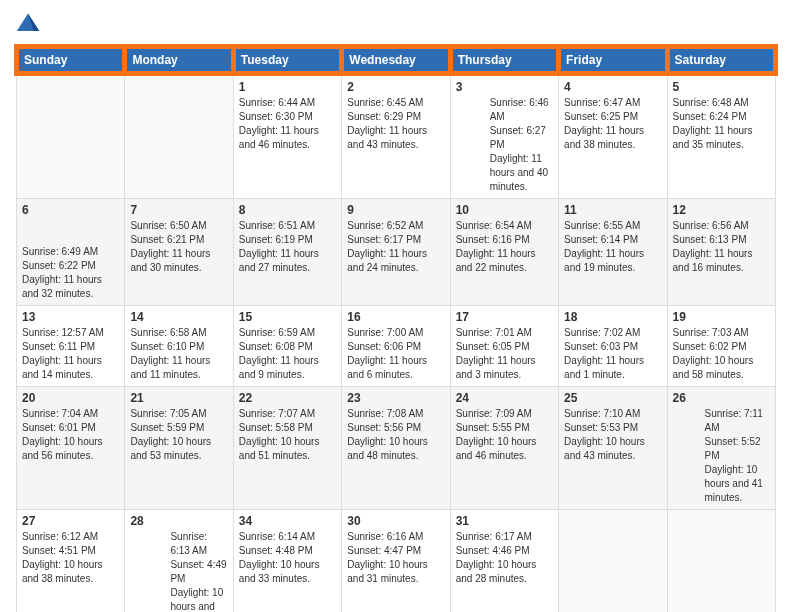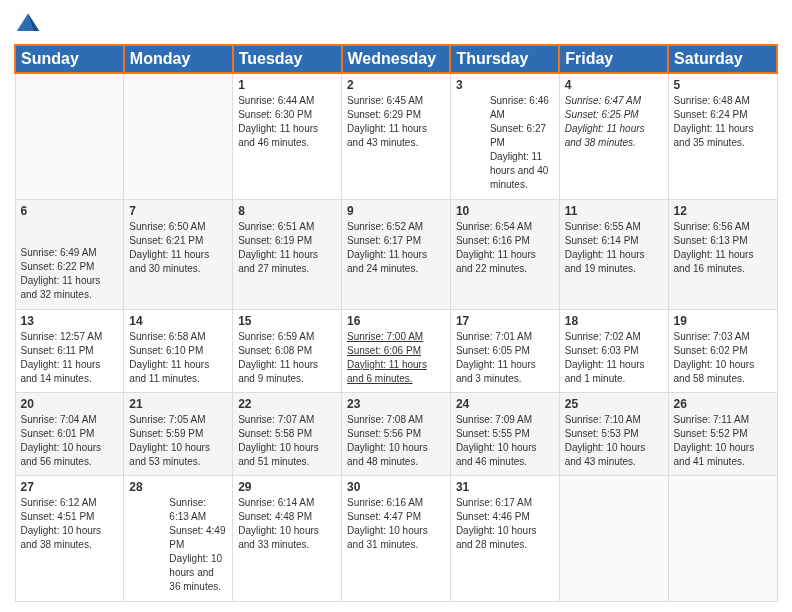--- a/index.html
+++ b/index.html
@@ -58,22 +58,22 @@
       border: 1px solid #ccc;
       border-collapse: collapse;
       width: 100%;
       table-layout: fixed;
     }
     .calendar th {
       background-color: #2e6db4;
       color: #fff;
       text-align: left;
       padding: 4px 5px;
-      font-size: 16px;
-      border: 2px solid #f97316;
+      font-size: 12px;
+      border: 5px solid #f97316;
     }
     .calendar td {
       vertical-align: top;
       padding: 4px 5px;
       font-size: 10px;
       color: #333;
       border: 1px solid #ddd;
       height: 80px;
     }
     .calendar td.empty {
@@ -144,21 +144,21 @@
 Daylight: 11 hours and 43 minutes.</div>
           </td>
           <td>
             <span class="day-num">3</span>
             <div class="day-info" style="white-space: pre-line; margin-left: 34px;">Sunrise: 6:46 AM
 Sunset: 6:27 PM
 Daylight: 11 hours and 40 minutes.</div>
           </td>
           <td>
             <span class="day-num">4</span>
-            <div class="day-info" style="white-space: pre-line; font-style: italic;">Sunrise: 6:47 AM
+            <div class="day-info" style="white-space: pre-line;">Sunrise: 6:47 AM
 Sunset: 6:25 PM
 Daylight: 11 hours and 38 minutes.</div>
           </td>
           <td>
             <span class="day-num">5</span>
             <div class="day-info" style="white-space: pre-line;">Sunrise: 6:48 AM
 Sunset: 6:24 PM
 Daylight: 11 hours and 35 minutes.</div>
           </td>
         </tr>
@@ -220,21 +220,21 @@
 Daylight: 11 hours and 11 minutes.</div>
           </td>
           <td>
             <span class="day-num">15</span>
             <div class="day-info" style="white-space: pre-line;">Sunrise: 6:59 AM
 Sunset: 6:08 PM
 Daylight: 11 hours and 9 minutes.</div>
           </td>
           <td>
             <span class="day-num">16</span>
-            <div class="day-info" style="white-space: pre-line; text-decoration: underline;">Sunrise: 7:00 AM
+            <div class="day-info" style="white-space: pre-line;">Sunrise: 7:00 AM
 Sunset: 6:06 PM
 Daylight: 11 hours and 6 minutes.</div>
           </td>
           <td>
             <span class="day-num">17</span>
             <div class="day-info" style="white-space: pre-line;">Sunrise: 7:01 AM
 Sunset: 6:05 PM
 Daylight: 11 hours and 3 minutes.</div>
           </td>
           <td>
@@ -282,40 +282,40 @@
 Daylight: 10 hours and 46 minutes.</div>
           </td>
           <td>
             <span class="day-num">25</span>
             <div class="day-info" style="white-space: pre-line;">Sunrise: 7:10 AM
 Sunset: 5:53 PM
 Daylight: 10 hours and 43 minutes.</div>
           </td>
           <td>
             <span class="day-num">26</span>
-            <div class="day-info" style="white-space: pre-line;">Sunrise: 7:11 AM
+            <div class="day-info" style="white-space: pre-line; margin-left: 32px;">Sunrise: 7:11 AM
 Sunset: 5:52 PM
 Daylight: 10 hours and 41 minutes.</div>
           </td>
         </tr>
         <tr>
           <td>
             <span class="day-num">27</span>
             <div class="day-info" style="white-space: pre-line;">Sunrise: 6:12 AM
 Sunset: 4:51 PM
 Daylight: 10 hours and 38 minutes.</div>
           </td>
           <td>
             <span class="day-num">28</span>
             <div class="day-info" style="white-space: pre-line; margin-left: 40px;">Sunrise: 6:13 AM
 Sunset: 4:49 PM
 Daylight: 10 hours and 36 minutes.</div>
           </td>
           <td>
-            <span class="day-num">29</span>
+            <span class="day-num">34</span>
             <div class="day-info" style="white-space: pre-line;">Sunrise: 6:14 AM
 Sunset: 4:48 PM
 Daylight: 10 hours and 33 minutes.</div>
           </td>
           <td>
             <span class="day-num">30</span>
             <div class="day-info" style="white-space: pre-line;">Sunrise: 6:16 AM
 Sunset: 4:47 PM
 Daylight: 10 hours and 31 minutes.</div>
           </td>

